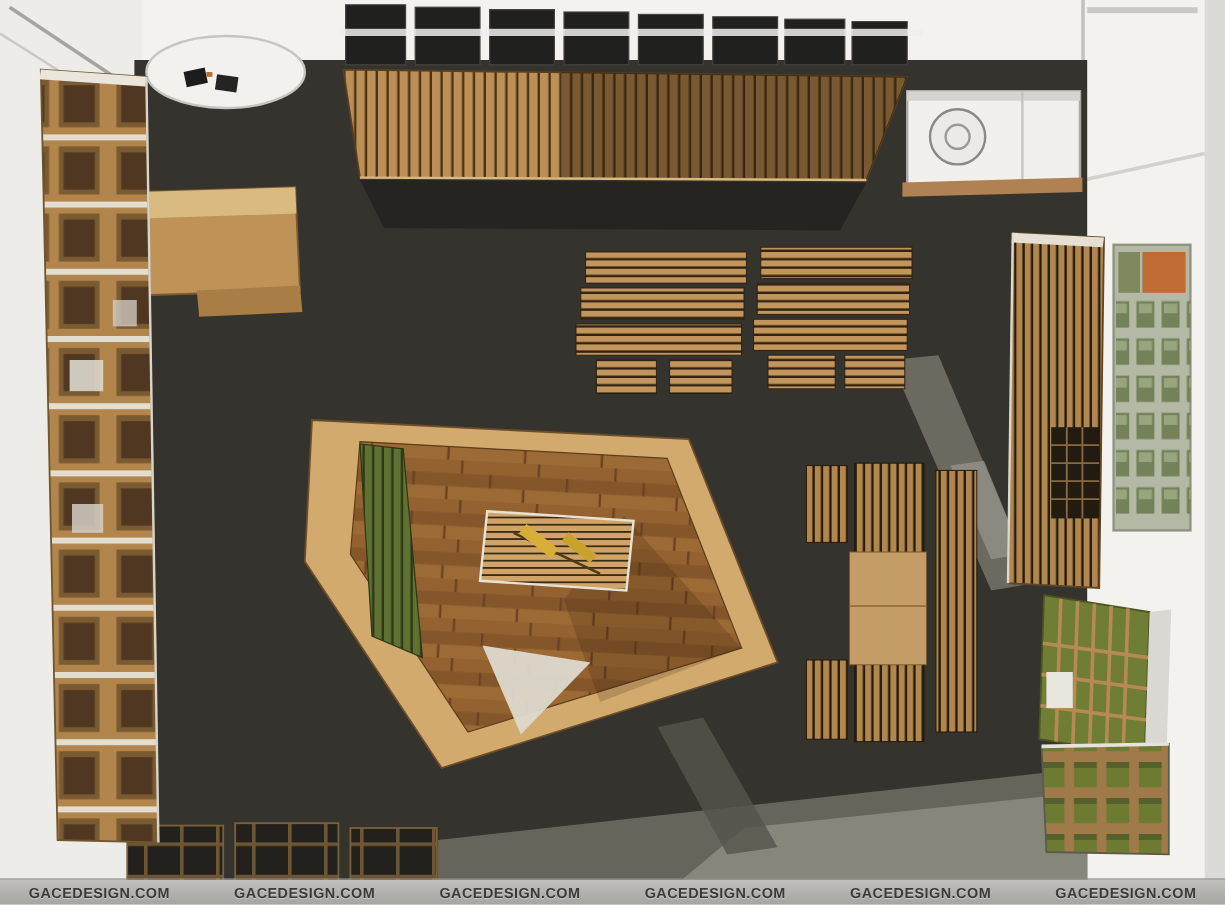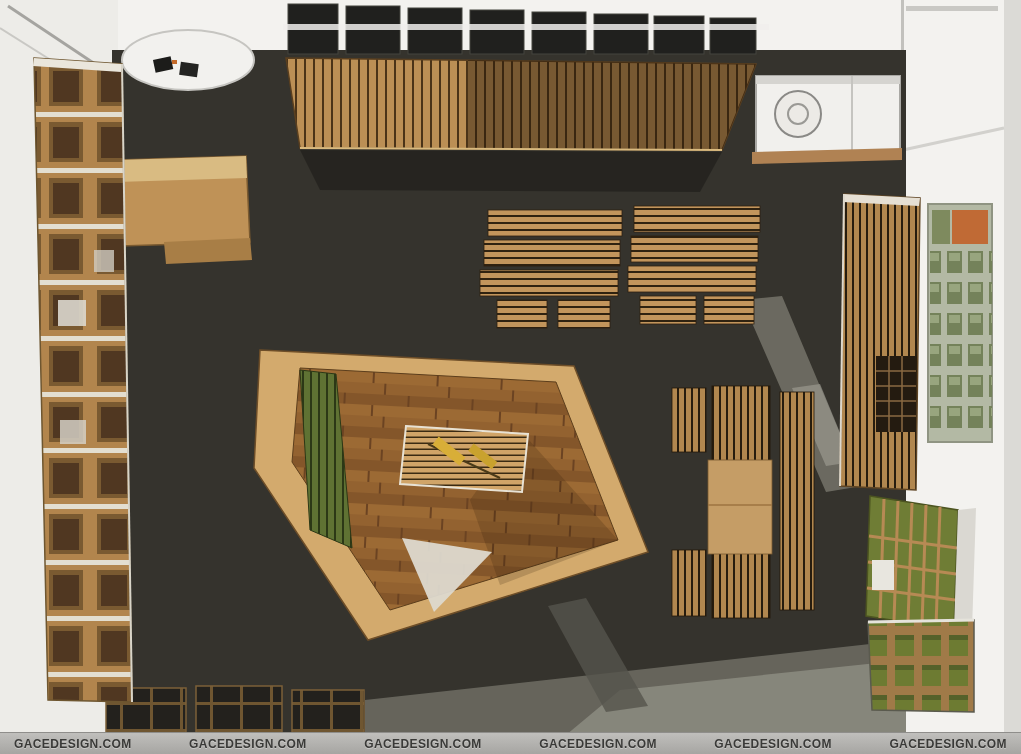--- a/index.html
+++ b/index.html
@@ -3,21 +3,21 @@
 <meta charset="utf-8">
 <style>
   html,body{margin:0;padding:0;background:#dcdcda;}
   body{font-family:"Liberation Sans", sans-serif;}
   #viewport{position:relative;width:1021px;height:754px;overflow:hidden;background:#e9e8e5;}
   #scene-svg{position:absolute;left:0;top:0;width:1021px;height:754px;display:block;}
   #watermark-bar{
     position:absolute;left:0;bottom:0;width:1021px;height:22px;
     background:linear-gradient(#c0bfbc,#a6a5a2);
     display:flex;align-items:center;justify-content:space-between;
-    padding:0 14px;box-sizing:border-box;
+    padding:0 24px;box-sizing:border-box;
     border-top:1px solid #8f8e8b;
   }
   .wm{
     font-size:12px;font-weight:600;color:#3a3a38;letter-spacing:.4px;
     text-shadow:0 1px 0 rgba(255,255,255,.35);white-space:nowrap;
   }
 </style>
 </head>
 <body>
 

